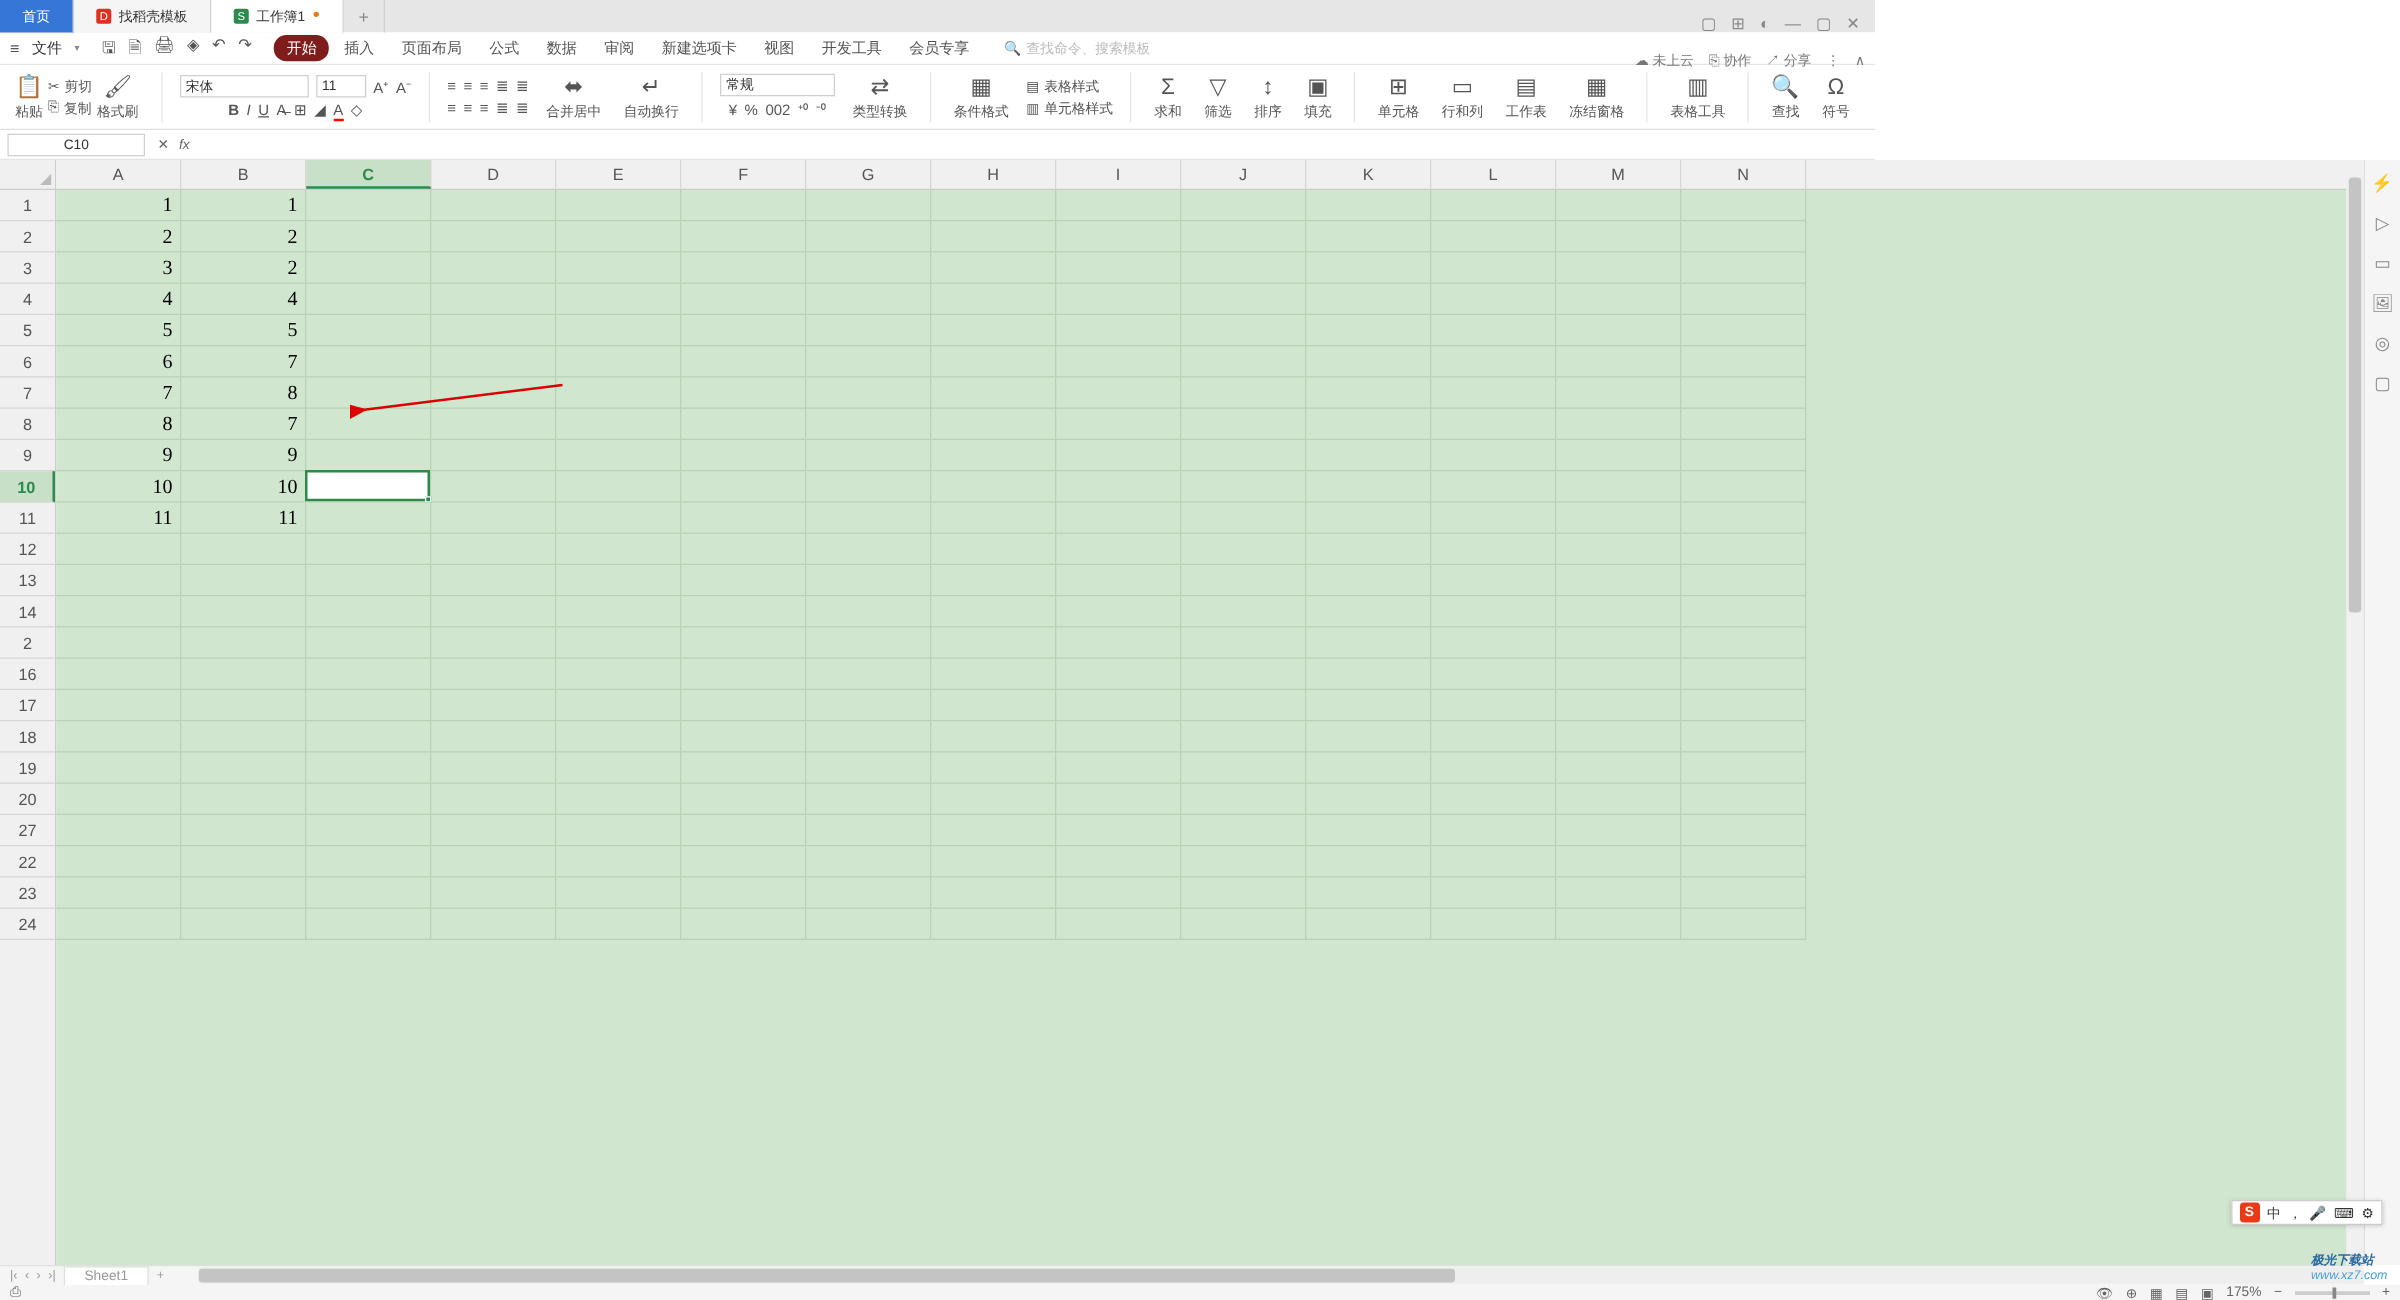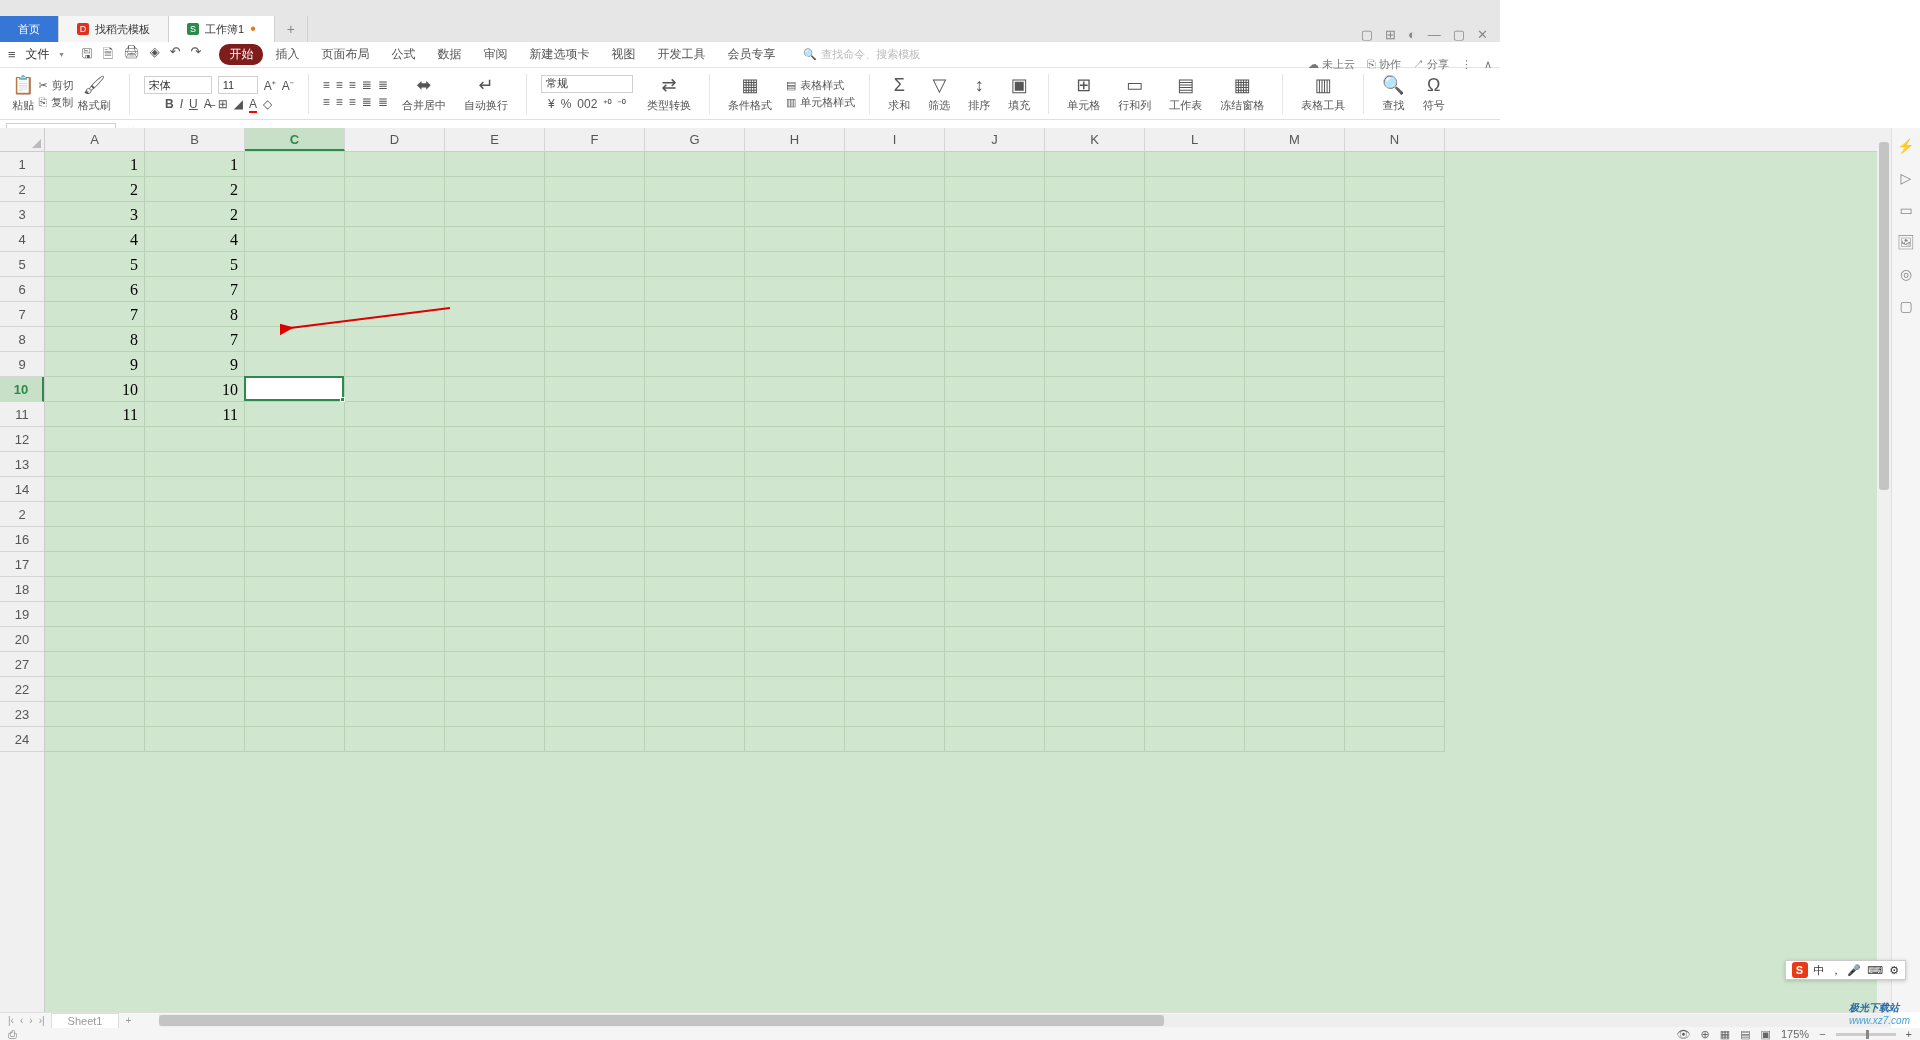--- a/index.html
+++ b/index.html
@@ -1,19 +1,19 @@
 <!DOCTYPE html>
 <html><head>
 <meta charset="utf-8">
 <style>
   * { box-sizing: border-box; margin: 0; padding: 0; }
   body { font-family: "Microsoft YaHei", sans-serif; font-size: 12px; color: #333; background: #fff; overflow: hidden; width: 1500px; height: 812px; }
   
   
-  .tabs-bar { height: 42px; background: #e6e6e6; display: flex; align-items: flex-end; }
+  .tabs-bar { height: 26px; background: #e6e6e6; display: flex; align-items: flex-end; }
   .tab { height: 26px; padding: 0 18px; display: flex; align-items: center; gap: 6px; font-size: 11px; border-right: 1px solid #d0d0d0; cursor: pointer; }
   .tab-home { background: #3576d6; color: #fff; }
   .tab-doc1 { background: #f5f5f5; }
   .tab-doc2 { background: #fff; }
   .tab .dot { color: #e67817; font-size: 16px; }
   .tab .icon-s { width: 12px; height: 12px; display: inline-block; background: #2c8a4c; color: #fff; font-size: 9px; text-align: center; line-height: 12px; border-radius: 2px; }
   .tab .icon-d { width: 12px; height: 12px; display: inline-block; background: #e03020; color: #fff; font-size: 9px; text-align: center; line-height: 12px; border-radius: 2px; }
   .tab-add { padding: 0 12px; font-size: 14px; color: #888; }
   .titlebar-right { margin-left: auto; display: flex; align-items: center; gap: 12px; padding-right: 12px; color: #888; }
   .titlebar-right span { font-size: 13px; cursor: pointer; }
@@ -35,21 +35,21 @@
 
   
   .ribbon { height: 52px; background: #fff; border-bottom: 1px solid #e0e0e0; display: flex; align-items: center; padding: 0 8px; gap: 10px; }
   .ribbon-group { display: flex; align-items: center; }
   .ribbon-btn { display: flex; flex-direction: column; align-items: center; gap: 2px; padding: 0 4px; font-size: 11px; color: #555; cursor: pointer; }
   .ribbon-btn .ico { font-size: 18px; }
   .ribbon-small { display: flex; flex-direction: column; gap: 2px; font-size: 11px; color: #555; }
   .ribbon-small div { display: flex; align-items: center; gap: 4px; }
   .divider { width: 1px; height: 40px; background: #e5e5e5; margin: 0 4px; }
   .font-box, .size-box, .format-box { border: 1px solid #d0d0d0; height: 18px; padding: 0 4px; font-size: 11px; display: flex; align-items: center; background: #fff; }
-  .font-box { width: 68px; }
+  .font-box { width: 103px; }
   .size-box { width: 40px; }
   .format-box { width: 92px; }
   .ribbon-row { display: flex; gap: 6px; align-items: center; }
   .ribbon-stack { display: flex; flex-direction: column; gap: 3px; }
   .mini-icon { font-size: 12px; color: #555; cursor: pointer; }
 
   
   .formula-bar { height: 24px; display: flex; align-items: center; border-bottom: 1px solid #e5e5e5; padding: 0 6px; gap: 10px; }
   .name-box { width: 110px; height: 18px; border: 1px solid #d0d0d0; font-size: 11px; text-align: center; display: flex; align-items: center; justify-content: center; }
   .fx-area { display: flex; align-items: center; gap: 8px; color: #666; font-size: 11px; }

